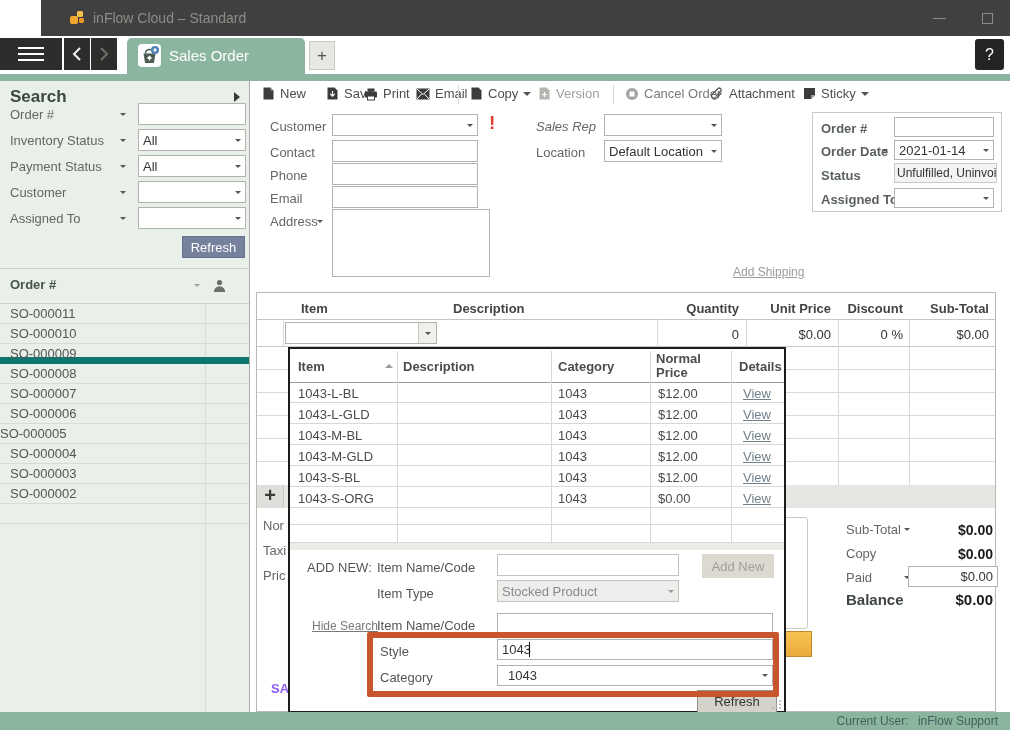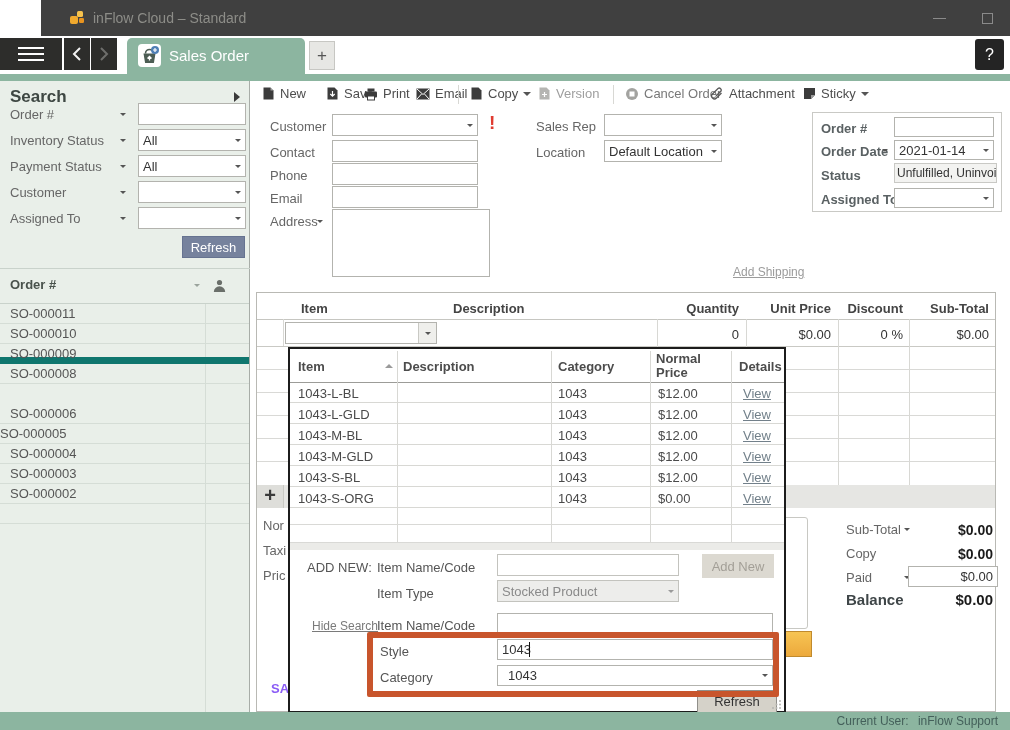--- a/index.html
+++ b/index.html
@@ -133,20 +133,21 @@
       </svg>
   </span>
 
   <div class="abs" style="left:0;top:222px;width:249px;height:409px;">
     <div class="abs" style="left:205px;top:0;width:1px;height:409px;background:#d5ddd6;"></div>
     <div class="abs hline" style="left:0;top:0;width:249px;background:#c9d2cb;"></div>
     <div class="abs" style="left:0;top:1px;width:249px;height:20px;border-bottom:1px solid #d5ddd6;"><span style="font-size:13px;color:#555;margin-left:10px;line-height:20px;">SO-000011</span></div>
     <div class="abs" style="left:0;top:21px;width:249px;height:20px;border-bottom:1px solid #d5ddd6;"><span style="font-size:13px;color:#555;margin-left:10px;line-height:20px;">SO-000010</span></div>
     <div class="abs" style="left:0;top:41px;width:249px;height:20px;border-bottom:7px solid #0f766e;"><span style="font-size:13px;color:#555;margin-left:10px;line-height:20px;">SO-000009</span></div>
     <div class="abs" style="left:0;top:61px;width:249px;height:20px;border-bottom:1px solid #d5ddd6;"><span style="font-size:13px;color:#555;margin-left:10px;line-height:20px;">SO-000008</span></div>
+    <div class="abs" style="left:0;top:81px;width:249px;height:20px;border-bottom:1px solid #d5ddd6;"><span style="font-size:13px;color:#555;margin-left:10px;line-height:20px;">SO-000007</span></div>
     <div class="abs" style="left:0;top:101px;width:249px;height:20px;border-bottom:1px solid #d5ddd6;"><span style="font-size:13px;color:#555;margin-left:10px;line-height:20px;">SO-000006</span></div>
     <div class="abs" style="left:0;top:121px;width:249px;height:20px;border-bottom:1px solid #d5ddd6;"><span style="font-size:13px;color:#555;line-height:20px;">SO-000005</span></div>
     <div class="abs" style="left:0;top:141px;width:249px;height:20px;border-bottom:1px solid #d5ddd6;"><span style="font-size:13px;color:#555;margin-left:10px;line-height:20px;">SO-000004</span></div>
     <div class="abs" style="left:0;top:161px;width:249px;height:20px;border-bottom:1px solid #d5ddd6;"><span style="font-size:13px;color:#555;margin-left:10px;line-height:20px;">SO-000003</span></div>
     <div class="abs" style="left:0;top:181px;width:249px;height:20px;border-bottom:1px solid #d5ddd6;"><span style="font-size:13px;color:#555;margin-left:10px;line-height:20px;">SO-000002</span></div>
     <div class="abs" style="left:0;top:201px;width:249px;height:20px;border-bottom:1px solid #d5ddd6;"></div>
   </div>
 </div>
 
 <div class="abs" style="left:251px;top:81px;width:759px;height:28px;background:#fff;">
@@ -229,21 +230,21 @@
   <span class="abs lbl" style="left:19px;top:36px;">Contact</span>
   <input class="abs inp" style="left: 81px; top: 31px; width: 146px; height: 22px;">
   <span class="abs lbl" style="left:19px;top:59px;">Phone</span>
   <input class="abs inp" style="left: 81px; top: 54px; width: 146px; height: 22px;">
   <span class="abs lbl" style="left:19px;top:82px;">Email</span>
   <input class="abs inp" style="left: 81px; top: 77px; width: 146px; height: 22px;">
   <span class="abs lbl" style="left:19px;top:105px;">Address</span>
   <span class="abs cdn sm" style="left:66px;top:111px;"></span>
   <textarea class="abs inp" style="left: 81px; top: 100px; width: 158px; height: 68px; resize: none;"></textarea>
 
-  <span class="abs lbl" style="left:285px;top:10px;">Sales Rep</span>
+  <span class="abs lbl" style="left:285px;top:10px;font-style:italic;">Sales Rep</span>
   <div class="abs combo" style="left:353px;top:5px;width:118px;height:22px;">
     <span></span>
       <span class="cdn sm"></span>
   </div>
   <span class="abs lbl" style="left:285px;top:36px;">Location</span>
   <div class="abs combo" style="left:353px;top:31px;width:118px;height:22px;">
     <span>Default Location</span>
       <span class="cdn sm"></span>
   </div>
 

